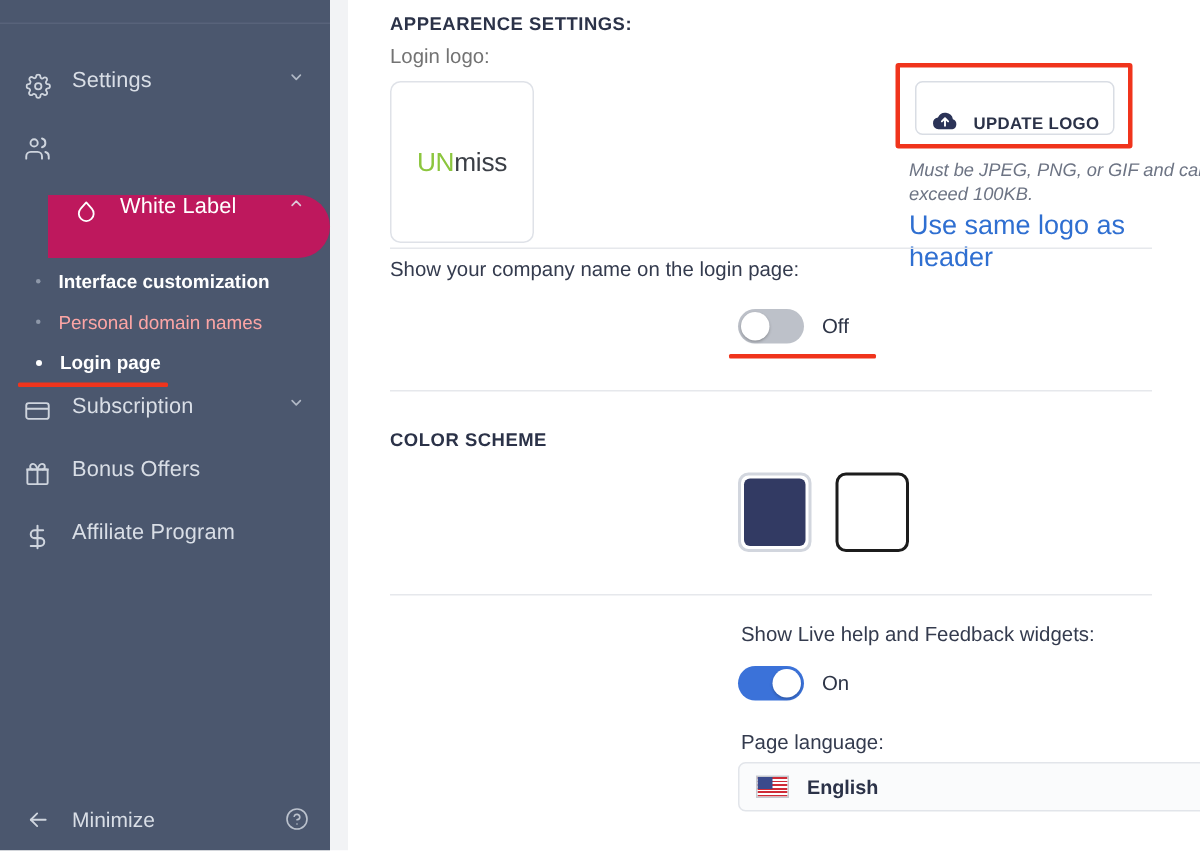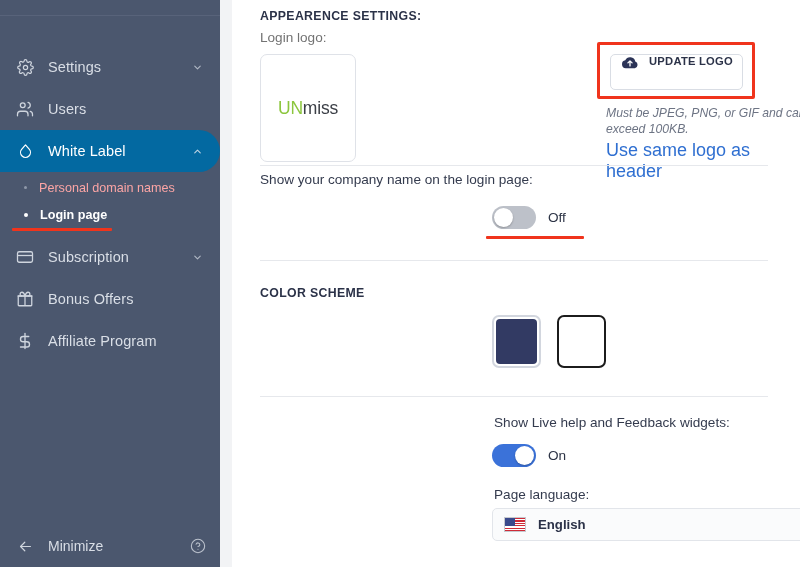--- a/index.html
+++ b/index.html
@@ -20,32 +20,33 @@
     color: #d3d8e0;
   }
   .sb-divider {
     position: absolute; top: 15px; left: 0; width: 220px;
     height: 1px; background: #58637a;
   }
   .nav-list { position: absolute; top: 46px; left: 0; width: 220px; }
   .nav-item {
     position: relative;
     height: 42px;
-    display: flex; align-items: center;
+    display: flex; align-items: flex-start;
     padding-left: 14px;
     cursor: pointer;
     font-size: 14.5px;
     color: #d9dee6;
     letter-spacing: .1px;
   }
   .nav-item.active {
-    background: #0369a1;
+    background: #be185d;
     border-top-right-radius: 21px;
     border-bottom-right-radius: 21px;
     color: #ffffff;
+    margin-left: 32px;
   }
   .nav-icon {
     width: 22px; height: 22px;
     display: flex; align-items: center; justify-content: center;
     margin-right: 12px;
     flex: 0 0 22px;
   }
   .nav-icon svg { display: block; }
   .nav-label { flex: 1 1 auto; }
   .chev {
@@ -125,21 +126,21 @@
     width: 158px; height: 57px;
     border: 3px solid #f0341c;
     border-radius: 2px;
   }
   .upload-btn {
     position: absolute; left: 10px; top: 9px;
     width: 133px; height: 36px;
     border: 1px solid #d9dde4;
     border-radius: 5px;
     background: #fff;
-    display: flex; align-items: flex-start; justify-content: center;
+    display: flex; align-items: flex-end; justify-content: center;
     cursor: pointer;
   }
   .upload-btn .cloud { margin-right: 9px; display: flex; }
   .upload-btn .txt {
     font-size: 11.2px; font-weight: bold; letter-spacing: .25px; color: #2b3248;
   }
 
   .hint {
     position: absolute; left: 374px; top: 105px; width: 225px;
     font-size: 12.2px; font-style: italic; color: #6d7484; line-height: 1.35;
@@ -242,38 +243,41 @@
 
       <div class="nav-item">
         <span class="nav-icon">
           <svg width="18" height="18" viewBox="0 0 24 24" fill="none" stroke="#cfd5de" stroke-width="1.7" stroke-linecap="round" stroke-linejoin="round">
             <path d="M16 21v-2a4 4 0 00-4-4H6a4 4 0 00-4 4v2"></path>
             <circle cx="9" cy="7" r="3.2"></circle>
             <path d="M22 21v-2a4 4 0 00-3-3.87"></path>
             <path d="M16 3.13a4 4 0 010 7.75"></path>
           </svg>
         </span>
-        <span class="nav-label">Users</span>
       </div>
 
       <div class="nav-item active">
         <span class="nav-icon">
           <svg width="17" height="17" viewBox="0 0 24 24" fill="none" stroke="#ffffff" stroke-width="1.7" stroke-linecap="round" stroke-linejoin="round">
             <path d="M12 2.7l5.2 5.9a7 7 0 11-10.4 0z"></path>
           </svg>
         </span>
         <span class="nav-label">White Label</span>
         <span class="chev">
           <svg width="11" height="11" viewBox="0 0 24 24" fill="none" stroke="#e3e7ee" stroke-width="2.4" stroke-linecap="round" stroke-linejoin="round">
               <polyline points="18 15 12 9 6 15"></polyline>
             </svg>
         </span>
       </div>
 
       <div class="sub-list">
+        <div class="sub-item bolded">
+          <span class="dot"></span>
+          <span>Interface customization</span>
+        </div>
         <div class="sub-item">
           <span class="dot"></span>
           <span>Personal domain names</span>
         </div>
         <div class="sub-item selected">
           <span class="dot"></span>
           <span>Login page</span>
           <span class="sub-underline"></span>
         </div>
       </div>

